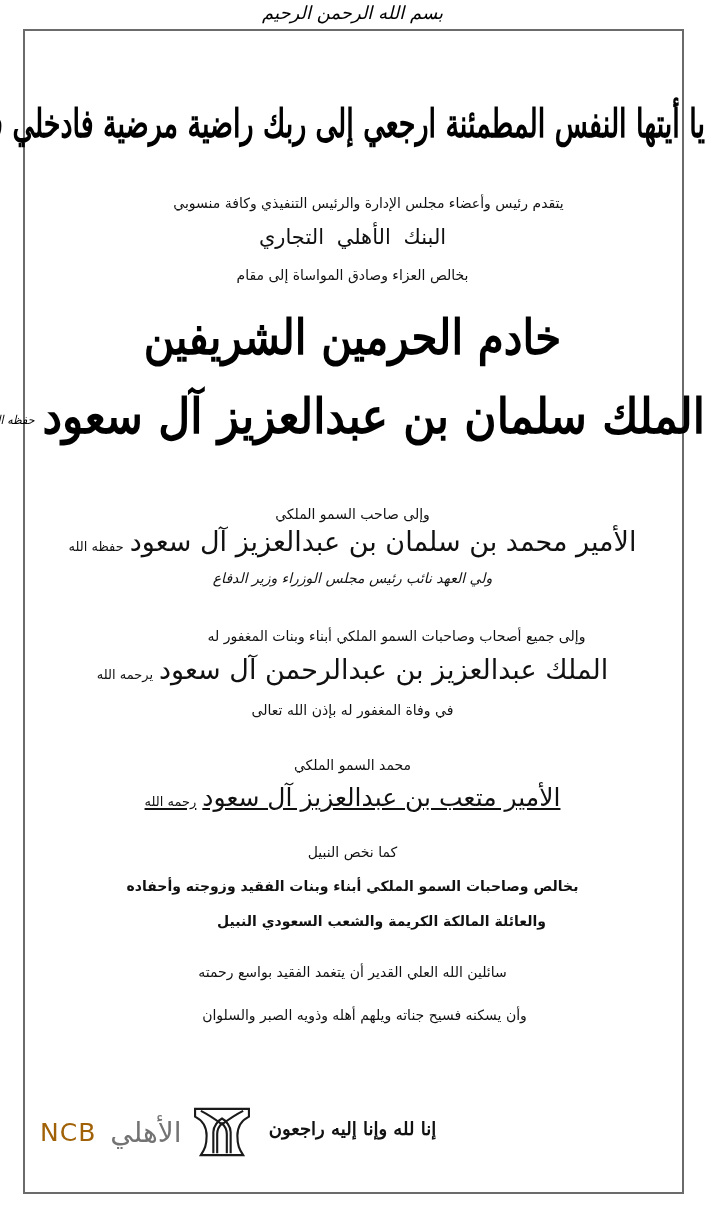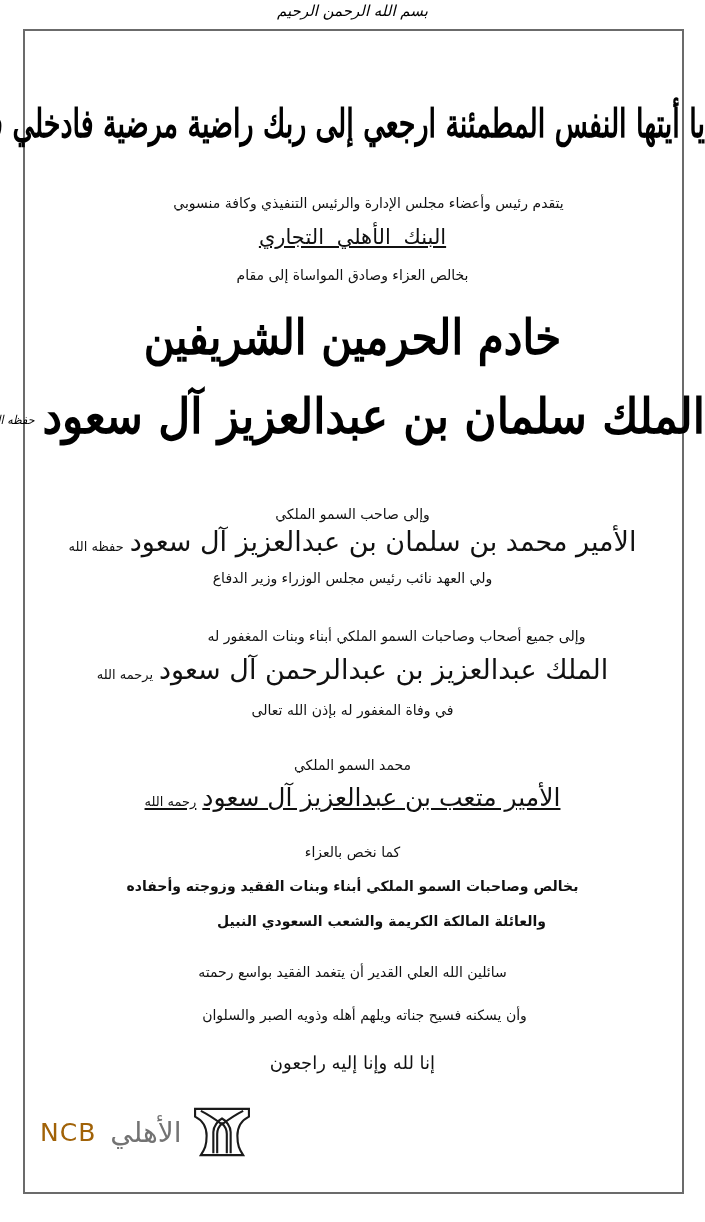--- a/index.html
+++ b/index.html
@@ -33,21 +33,21 @@
       white-space: nowrap;
       line-height: 1;
     }
     .calli {
       font-family: "DejaVu Serif", "Liberation Serif", serif;
       font-weight: bold;
       color: #000;
     }
     .bismillah {
       top: 4px;
-      font-size: 15px;
+      font-size: 18px;
       font-weight: normal;
       font-style: italic;
       letter-spacing: 0.5px;
     }
     .verse {
       top: 104px;
       font-size: 27px;
       letter-spacing: -0.5px;
       transform: scaleY(1.45);
       transform-origin: center top;
@@ -55,21 +55,20 @@
     .intro {
       top: 196px;
       font-size: 14px;
       padding-left: 16px;
     }
     .bank-name {
       top: 227px;
       font-size: 21px;
       letter-spacing: 2px;
       word-spacing: 6px;
-      text-decoration: underline;
     }
     .condolence {
       top: 268px;
       font-size: 14px;
     }
     .khadim {
       top: 314px;
       font-size: 42px;
       transform: scaleY(1.15);
       transform-origin: center top;
@@ -147,40 +146,40 @@
 
 <div class="line calli khadim">خادم الحرمين الشريفين</div>
 <div class="line calli king">
   <span>الملك سلمان بن عبدالعزيز آل سعود</span><span class="honor-small">حفظه الله</span>
 </div>
 
 <div class="line small" style="top:507px;">وإلى صاحب السمو الملكي</div>
 <div class="line big" style="top:528px;">
   <span>الأمير محمد بن سلمان بن عبدالعزيز آل سعود</span><span class="honor">حفظه الله</span>
 </div>
-<div class="line small" style="top:571px;">ولي العهد نائب رئيس مجلس الوزراء وزير الدفاع</div>
+<div class="line small" style="top:571px;font-style:italic;">ولي العهد نائب رئيس مجلس الوزراء وزير الدفاع</div>
 
 <div class="line small" style="top:629px;margin-left:44px;">وإلى جميع أصحاب وصاحبات السمو الملكي أبناء وبنات المغفور له</div>
 <div class="line big" style="top:656px;">
   <span>الملك عبدالعزيز بن عبدالرحمن آل سعود</span><span class="honor">يرحمه الله</span>
 </div>
 <div class="line small" style="top:703px;">في وفاة المغفور له بإذن الله تعالى</div>
 
 <div class="line small" style="top:758px;">محمد السمو الملكي</div>
 <div class="line big" style="top:785px;font-size:25px;text-decoration:underline;">
   <span>الأمير متعب بن عبدالعزيز آل سعود</span><span class="honor">رحمه الله</span>
 </div>
 
-<div class="line small" style="top:845px;">كما نخص بالعزاء</div>
+<div class="line small" style="top:845px;">كما نخص النبيل</div>
 <div class="line bold-line" style="top:879px;">بخالص وصاحبات السمو الملكي أبناء وبنات الفقيد وزوجته وأحفاده</div>
 <div class="line bold-line" style="top:914px;padding-left:29px;">والعائلة المالكة الكريمة والشعب السعودي النبيل</div>
 
 <div class="line small" style="top:965px;">سائلين الله العلي القدير أن يتغمد الفقيد بواسع رحمته</div>
 <div class="line small" style="top:1008px;margin-left:12px;">وأن يسكنه فسيح جناته ويلهم أهله وذويه الصبر والسلوان</div>
-<div class="line closing" style="top:1054px;">إنا لله وإنا إليه راجعون</div>
+<div class="line closing" style="top:1120px;font-weight:bold;">إنا لله وإنا إليه راجعون</div>
 
 <div class="logo">
   <span class="logo-latin">NCB</span>
   <span class="logo-arabic">الأهلي</span>
   <svg class="logo-mark" viewBox="0 0 60 52" xmlns="http://www.w3.org/2000/svg">
     <g fill="none" stroke="#1a1a1a" stroke-width="2.2" stroke-linejoin="miter">
 
       <path d="M2 2 H58 V10 C50 14 46 20 46 30 C46 40 48 44 52 50 H8 C12 44 14 40 14 30 C14 20 10 14 2 10 Z"></path>
 
       <path d="M8 4 C16 8 22 12 30 18 C38 12 44 8 52 4"></path>

